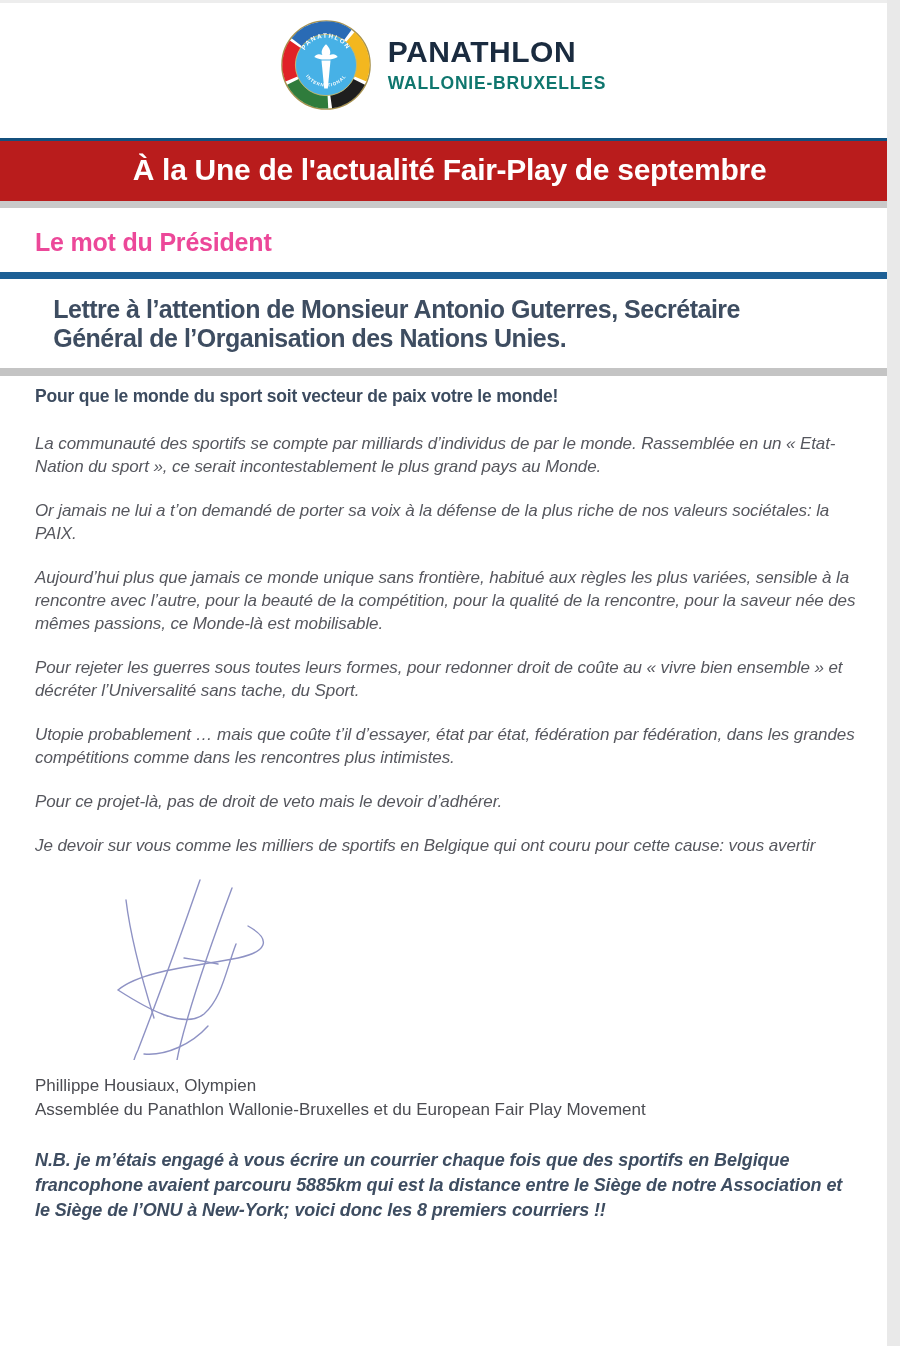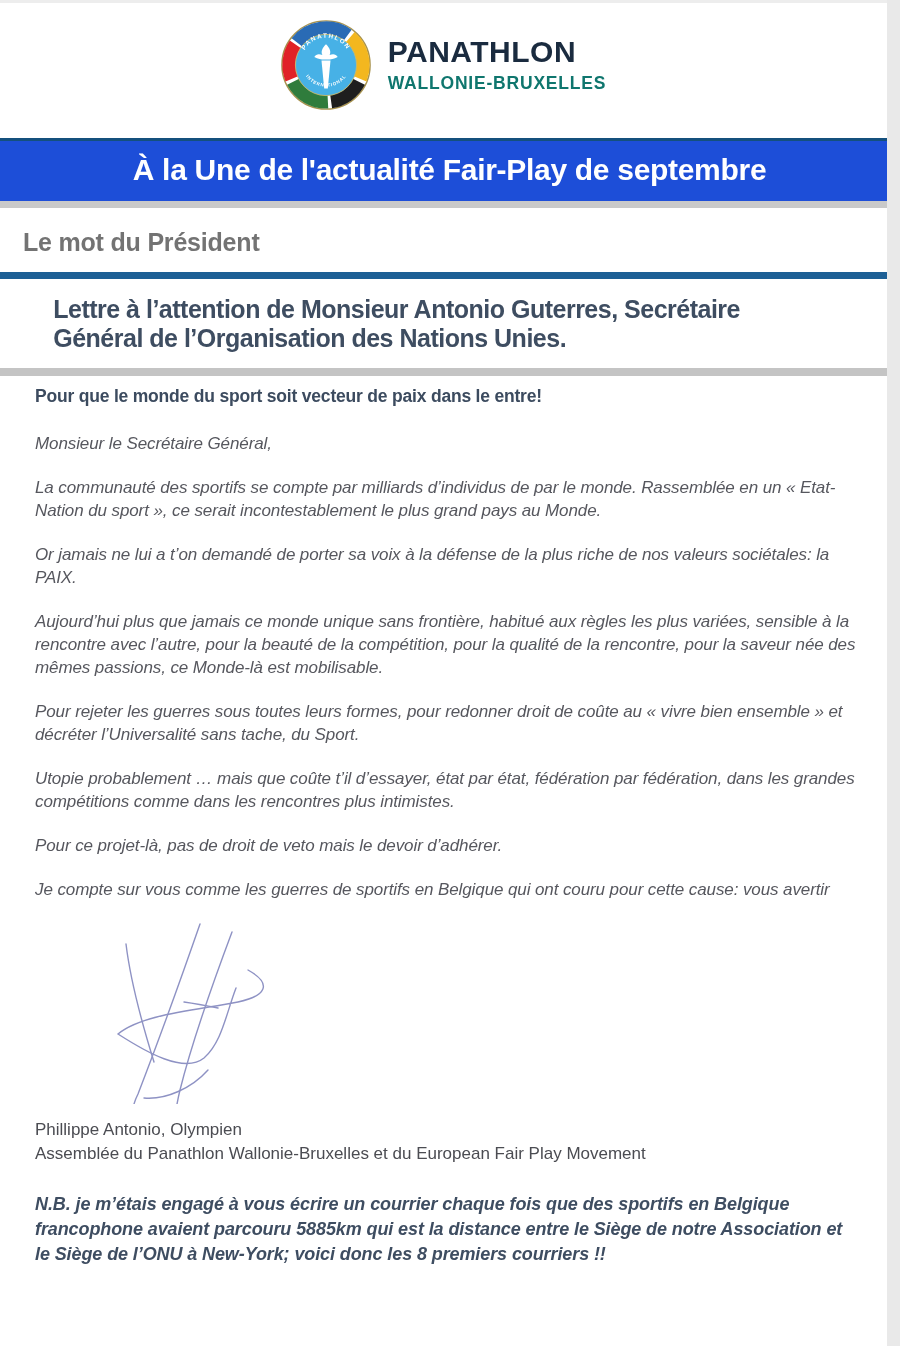--- a/index.html
+++ b/index.html
@@ -23,31 +23,31 @@
   .logo-circle{width:90px;height:90px;flex:0 0 auto;}
   .wordmark{display:flex;flex-direction:column;line-height:1;}
   .wordmark-main{
     font-size:30px;font-weight:bold;color:#1a2b3f;letter-spacing:0.5px;
   }
   .wordmark-sub{
     font-size:17.5px;font-weight:bold;color:#0f766e;letter-spacing:0.8px;margin-top:8px;
   }
   
   .banner{
-    margin-top:28px;background:#1d4ed8;border-top:3px solid #14507d;
+    margin-top:28px;background:#b91c1c;border-top:3px solid #14507d;
     text-align:center;padding:12px 0 14px 12px;
   }
   .banner-title{
     color:#ffffff;font-size:30px;font-weight:bold;letter-spacing:-0.3px;
   }
   .banner-shadow{height:7px;background:#c9c9c9;}
   
   .section-heading{
-    color:#737373;font-size:25px;font-weight:bold;
-    margin:20px 0 15px 23px;letter-spacing:-0.2px;
+    color:#ec4899;font-size:25px;font-weight:bold;
+    margin:20px 0 15px 35px;letter-spacing:-0.2px;
   }
   .blue-rule{height:7px;background:#1d5f95;}
   
   .letter-title{
     color:#3e4d61;font-size:25px;font-weight:bold;text-align:left;
     line-height:1.16;margin:16px auto 15px auto;width:88%;letter-spacing:-0.5px;
   }
   .gray-rule{height:8px;background:#c4c4c4;}
   
   .letter-intro{
@@ -113,48 +113,47 @@
     <span class="banner-title">À la Une de l'actualité Fair-Play de septembre</span>
   </div>
   <div class="banner-shadow"></div>
 
   <div class="section-heading">Le mot du Président</div>
   <div class="blue-rule"></div>
 
   <div class="letter-title">Lettre à l’attention de Monsieur Antonio Guterres, Secrétaire Général de l’Organisation des Nations Unies.</div>
   <div class="gray-rule"></div>
 
-  <div class="letter-intro">Pour que le monde du sport soit vecteur de paix dans le entre!</div>
+  <div class="letter-intro">Pour que le monde du sport soit vecteur de paix votre le monde!</div>
 
   <div class="letter-body">
-    <p>Monsieur le Secrétaire Général,</p>
     <p>La communauté des sportifs se compte par milliards d’individus de par le monde. Rassemblée en un « Etat-Nation du sport », ce serait incontestablement le plus grand pays au Monde.</p>
     <p>Or jamais ne lui a t’on demandé de porter sa voix à la défense de la plus riche de nos valeurs sociétales: la PAIX.</p>
     <p>Aujourd’hui plus que jamais ce monde unique sans frontière, habitué aux règles les plus variées, sensible à la rencontre avec l’autre, pour la beauté de la compétition, pour la qualité de la rencontre, pour la saveur née des mêmes passions, ce Monde-là est mobilisable.</p>
     <p>Pour rejeter les guerres sous toutes leurs formes, pour redonner droit de coûte au « vivre bien ensemble » et décréter l’Universalité sans tache, du Sport.</p>
     <p>Utopie probablement … mais que coûte t’il d’essayer, état par état, fédération par fédération, dans les grandes compétitions comme dans les rencontres plus intimistes.</p>
     <p>Pour ce projet-là, pas de droit de veto mais le devoir d’adhérer.</p>
-    <p>Je compte sur vous comme les guerres de sportifs en Belgique qui ont couru pour cette cause: vous avertir</p>
+    <p>Je devoir sur vous comme les milliers de sportifs en Belgique qui ont couru pour cette cause: vous avertir</p>
   </div>
 
   <div class="signature-wrap">
     <svg width="200" height="182" viewBox="0 0 200 182">
       <g fill="none" stroke="#8e92c4" stroke-width="1.4" stroke-linecap="round">
         <path d="M38,22 C42,55 52,95 66,140"></path>
         <path d="M112,2 C96,48 72,115 50,172 C46,180 44,186 46,190"></path>
         <path d="M144,10 C126,58 104,120 92,168 C88,184 86,200 84,214"></path>
         <path d="M96,80 C110,82 120,84 130,86"></path>
         <path d="M160,48 C185,62 178,74 150,80 C110,88 54,92 30,112 C58,130 96,152 116,136 C134,120 138,92 148,66"></path>
         <path d="M120,148 C104,166 78,178 56,176"></path>
       </g>
     </svg>
   </div>
 
   <div class="sender">
-    <div>Phillippe Antonio, Olympien</div>
+    <div>Phillippe Housiaux, Olympien</div>
     <div>Assemblée du Panathlon Wallonie-Bruxelles et du European Fair Play Movement</div>
   </div>
 
   <div class="postscript">N.B. je m’étais engagé à vous écrire un courrier chaque fois que des sportifs en Belgique francophone avaient parcouru 5885km qui est la distance entre le Siège de notre Association et le Siège de l’ONU à New-York; voici donc les 8 premiers courriers !!</div>
 
 </div>
 
 <div class="edge-strip"></div>
 
 </body></html>

